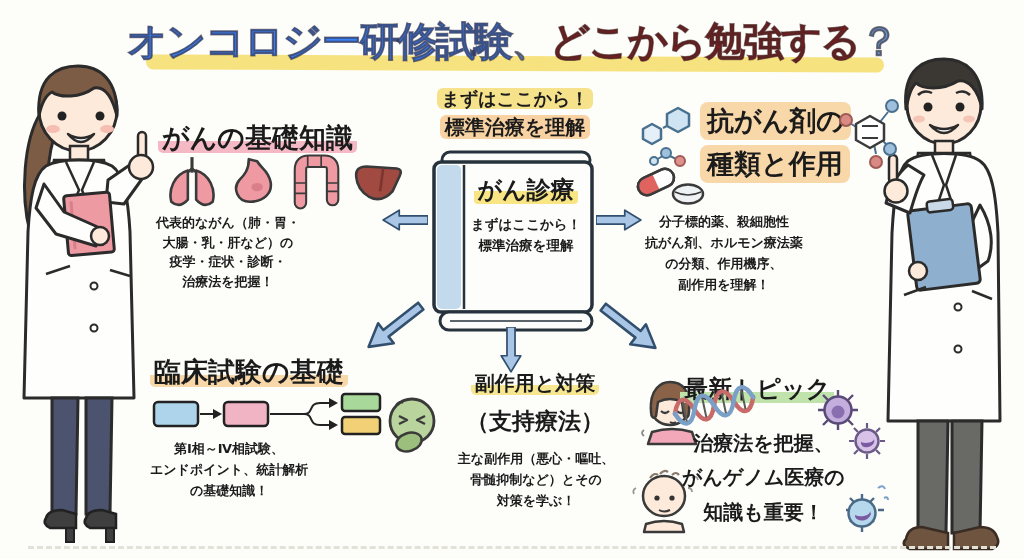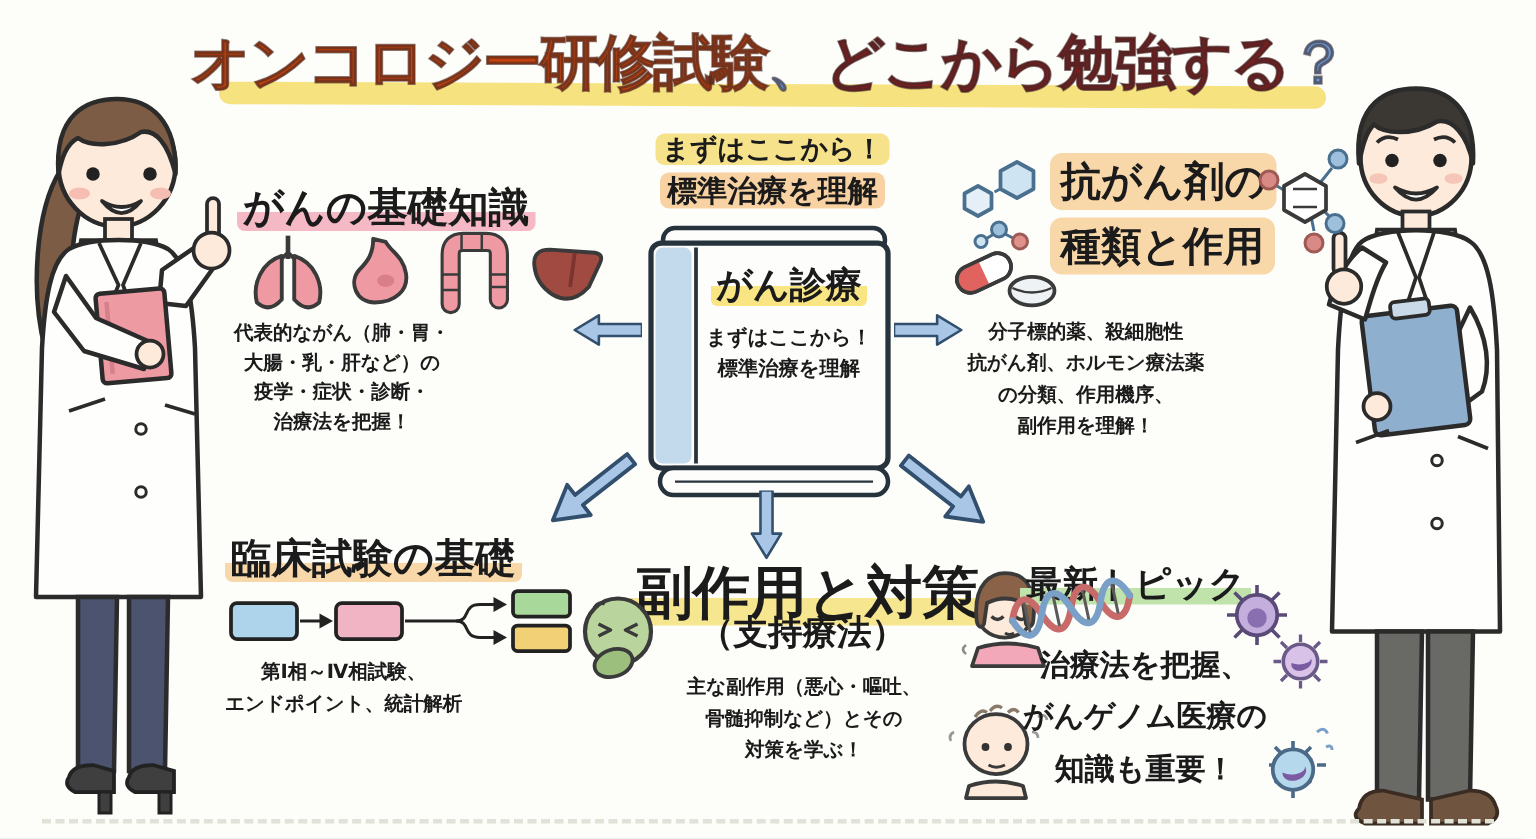--- a/index.html
+++ b/index.html
@@ -3,21 +3,21 @@
 <meta charset="utf-8">
 <style>
   html,body{margin:0;padding:0;background:#e9e9e9;}
   .canvas{position:relative;width:1024px;height:559px;background:#fdfdfa;overflow:hidden;
           font-family:"DejaVu Sans",sans-serif;color:#1b1b1b;font-weight:700;}
   .abs{position:absolute;}
   .nowrap{white-space:nowrap;text-align:center;}
   
   .title-underline{left:146px;top:56px;width:738px;height:15px;background:#f6e27f;border-radius:8px;transform:rotate(.25deg);}
   .title{left:0;right:0;top:14px;text-align:center;font-size:40px;letter-spacing:-2px;-webkit-text-stroke:1px rgba(60,40,40,.55);}
-  .t-red{color:#c2410c;}
+  .t-red{color:#3b82f6;}
   .t-green{color:#7f1d1d;}
   .t-blue{color:#6c99cf;}
   
   .mk-pink{background:linear-gradient(transparent 60%,#f4b9c4 60%);padding:0 4px;border-radius:5px;}
   .mk-peach-u{background:linear-gradient(transparent 60%,#f8d7a9 60%);padding:0 4px;border-radius:5px;}
   .mk-yellow-u{background:linear-gradient(transparent 58%,#f6e690 58%);padding:0 4px;border-radius:5px;}
   .mk-green-u{background:linear-gradient(transparent 60%,#bfe3ab 60%);padding:0 4px;border-radius:5px;}
   .mk-book{background:linear-gradient(transparent 52%,#f9e583 52%);padding:0 3px;border-radius:4px;}
   .chip-yellow{background:#f6e28a;border-radius:6px;padding:0 5px;}
   .chip-peach{background:#f8d2a2;border-radius:6px;padding:0 5px;}
@@ -238,23 +238,24 @@
     <path d="M152,22 C162,22 156,11 168,11 L178,11" fill="none" stroke="#222" stroke-width="2"></path>
     <polygon points="186,11 177,6 177,16" fill="#222"></polygon>
     <path d="M152,22 C162,22 156,33 168,33 L178,33" fill="none" stroke="#222" stroke-width="2"></path>
     <polygon points="186,33 177,28 177,38" fill="#222"></polygon>
     <rect x="190" y="2" width="38" height="17" rx="3" fill="#a8d89a" stroke="#222" stroke-width="2.5"></rect>
     <rect x="190" y="25" width="38" height="17" rx="3" fill="#f2d176" stroke="#222" stroke-width="2.5"></rect>
   </svg>
   <div class="abs body-text lh-16" style="left:150px;top:438px;">
     <div class="nowrap">第Ⅰ相～Ⅳ相試験、</div>
     <div class="nowrap">エンドポイント、統計解析</div>
-  </div>
-
-  <div class="abs center-txt nowrap" style="left:420px;top:370px;width:230px;font-size:38px;">
+    <div class="nowrap">の基礎知識！</div>
+  </div>
+
+  <div class="abs center-txt nowrap" style="left:420px;top:370px;width:230px;font-size:20px;">
     <span class="mk-yellow-u">副作用と対策</span>
   </div>
   <div class="abs center-txt nowrap" style="left:420px;top:406px;width:230px;font-size:23px;">（支持療法）</div>
   <svg class="abs" style="left:382px;top:392px;" width="60" height="70" viewBox="0 0 60 70">
     <circle cx="30" cy="29" r="22" fill="#b9d49c" stroke="#3a3a3a" stroke-width="2.8"></circle>
     <path d="M17,24 l8,4 l-8,4 M43,24 l-8,4 l8,4" fill="none" stroke="#3a3a3a" stroke-width="2.4" stroke-linejoin="round"></path>
     <g transform="rotate(-18 27 50)">
       <ellipse cx="27" cy="50" rx="13" ry="9" fill="#9cbf7e" stroke="#3a3a3a" stroke-width="2.5"></ellipse>
     </g>
     <path d="M14,13 q3,-5 7,-2" fill="none" stroke="#3a3a3a" stroke-width="1.8"></path>

